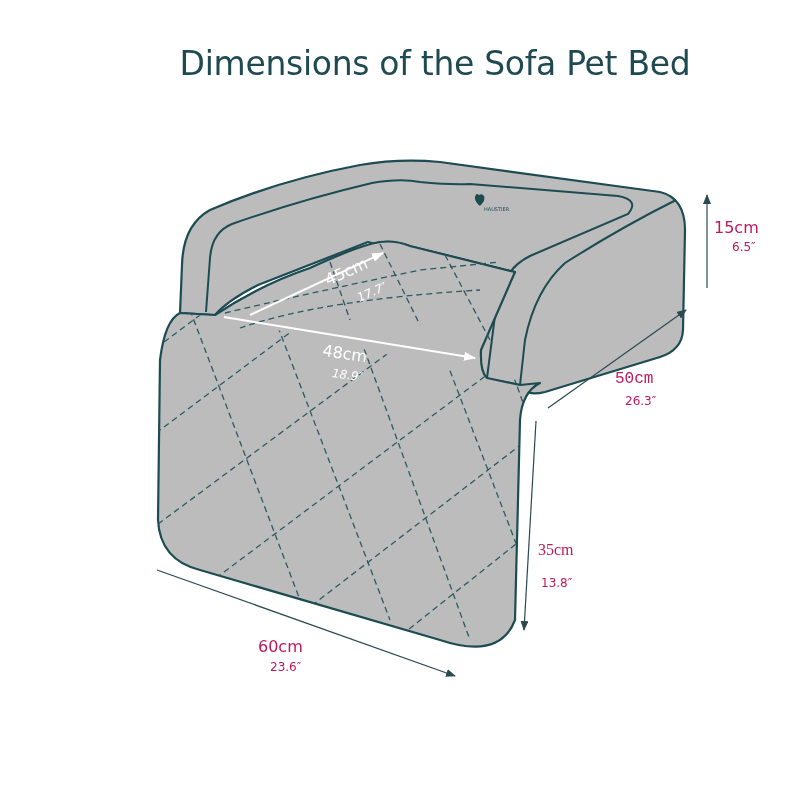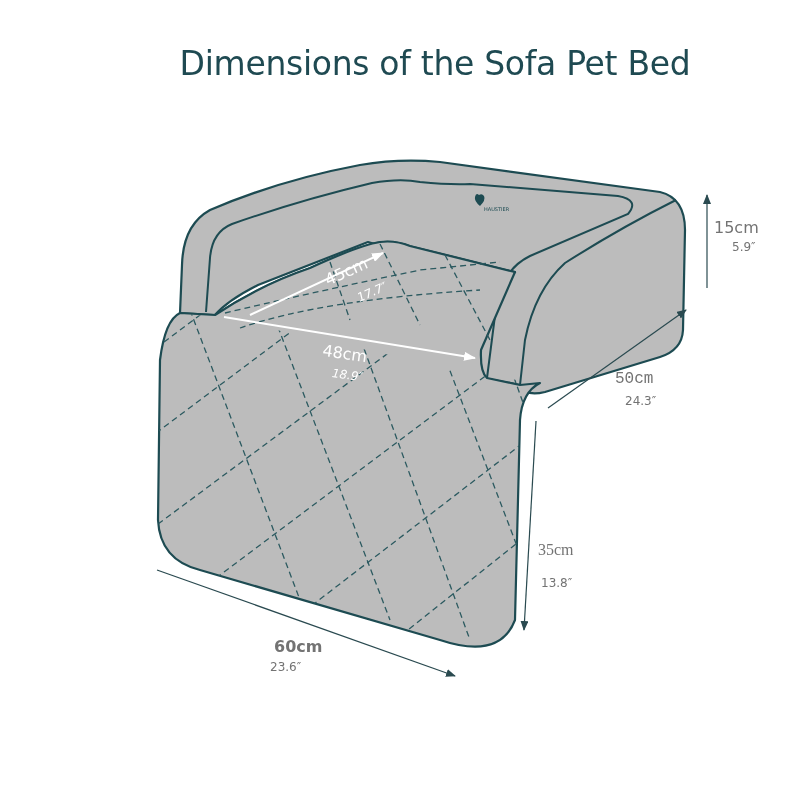--- a/index.html
+++ b/index.html
@@ -1,19 +1,19 @@
 <!DOCTYPE html>
 <html><head>
 <meta charset="utf-8">
 <style>
   html, body { margin:0; padding:0; background:#ffffff; }
   body { width:794px; height:794px; position:relative; overflow:hidden; font-family:"DejaVu Sans", sans-serif; }
   .title { position:absolute; left:0; top:44px; width:100%; text-align:center; margin-left:38px; font-size:33px; color:#1f4a52; font-family:"DejaVu Sans", sans-serif; letter-spacing:-0.3px; font-weight:normal; }
   svg.art { position:absolute; left:0; top:0; }
-  .lbl { position:absolute; color:#737373; font-family:"DejaVu Sans", sans-serif; }
+  .lbl { position:absolute; color:#be185d; font-family:"DejaVu Sans", sans-serif; }
   .cm { font-size:16px; }
   .in { font-size:12px; }
   .wlbl { position:absolute; color:#ffffff; font-family:"DejaVu Sans", sans-serif; }
 </style>
 </head>
 <body>
 
 <div class="title">Dimensions of the Sofa Pet Bed</div>
 
 <svg class="art" width="794" height="794" viewBox="0 0 794 794">
@@ -73,28 +73,28 @@
   <line x1="707" y1="288" x2="707" y2="195" stroke="#2a4a50" stroke-width="1.2" marker-end="url(#arrDark)"></line>
   <line x1="548" y1="408" x2="686" y2="310" stroke="#2a4a50" stroke-width="1.2" marker-end="url(#arrDark)"></line>
   <line x1="536" y1="421" x2="524" y2="630" stroke="#2a4a50" stroke-width="1.2" marker-end="url(#arrDark)"></line>
   <line x1="157" y1="570" x2="455" y2="676" stroke="#2a4a50" stroke-width="1.2" marker-end="url(#arrDark)"></line>
 
   <line x1="250" y1="315" x2="383" y2="253" stroke="#ffffff" stroke-width="2" marker-end="url(#arrLight)"></line>
   <line x1="224" y1="317" x2="475" y2="358" stroke="#ffffff" stroke-width="2" marker-end="url(#arrLight)"></line>
 </svg>
 
 <div class="lbl cm" style="left:714px;top:218px;">15cm</div>
-<div class="lbl in" style="left:732px;top:240px;">5.9″</div>
+<div class="lbl in" style="left:732px;top:240px;">6.5″</div>
 
 <div class="lbl cm" style="left:615px;top:370px;font-family:Liberation Mono, monospace;">50cm</div>
-<div class="lbl in" style="left:625px;top:394px;">24.3″</div>
+<div class="lbl in" style="left:625px;top:394px;">26.3″</div>
 
 <div class="lbl cm" style="left:538px;top:541px;font-family:Liberation Serif, serif;">35cm</div>
 <div class="lbl in" style="left:541px;top:576px;">13.8″</div>
 
-<div class="lbl cm" style="left:274px;top:637px;font-weight:bold;">60cm</div>
+<div class="lbl cm" style="left:258px;top:637px;">60cm</div>
 <div class="lbl in" style="left:270px;top:660px;text-align:center;">23.6″</div>
 
 <div class="wlbl" style="left:322px;top:272px;font-size:16px;transform:rotate(-24deg);transform-origin:left top;">45cm</div>
 <div class="wlbl" style="left:355px;top:292px;font-size:12px;font-style:italic;transform:rotate(-24deg);transform-origin:left top;">17.7″</div>
 
 <div class="wlbl" style="left:324px;top:341px;font-size:16px;transform:rotate(8deg);transform-origin:left top;">48cm</div>
 <div class="wlbl" style="left:333px;top:366px;font-size:12px;font-style:italic;transform:rotate(8deg);transform-origin:left top;">18.9″</div>
 
 </body></html>

